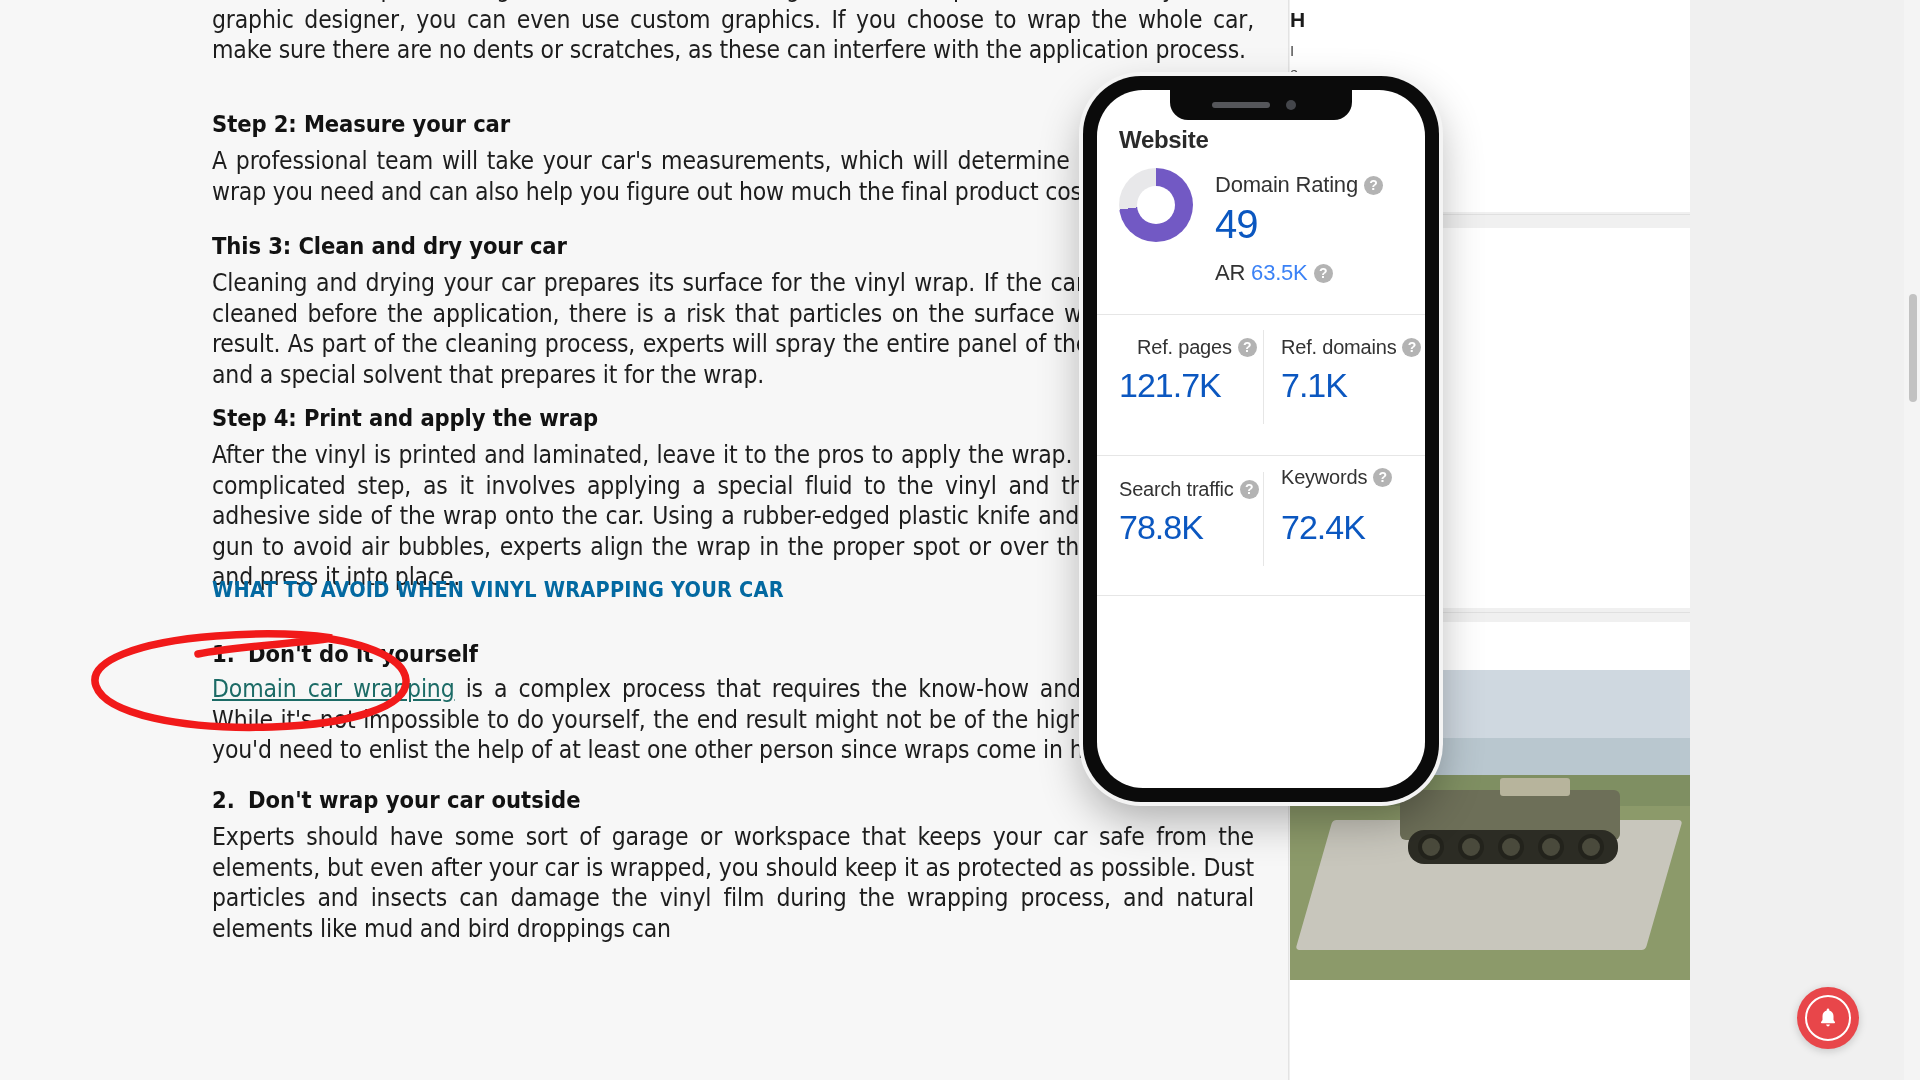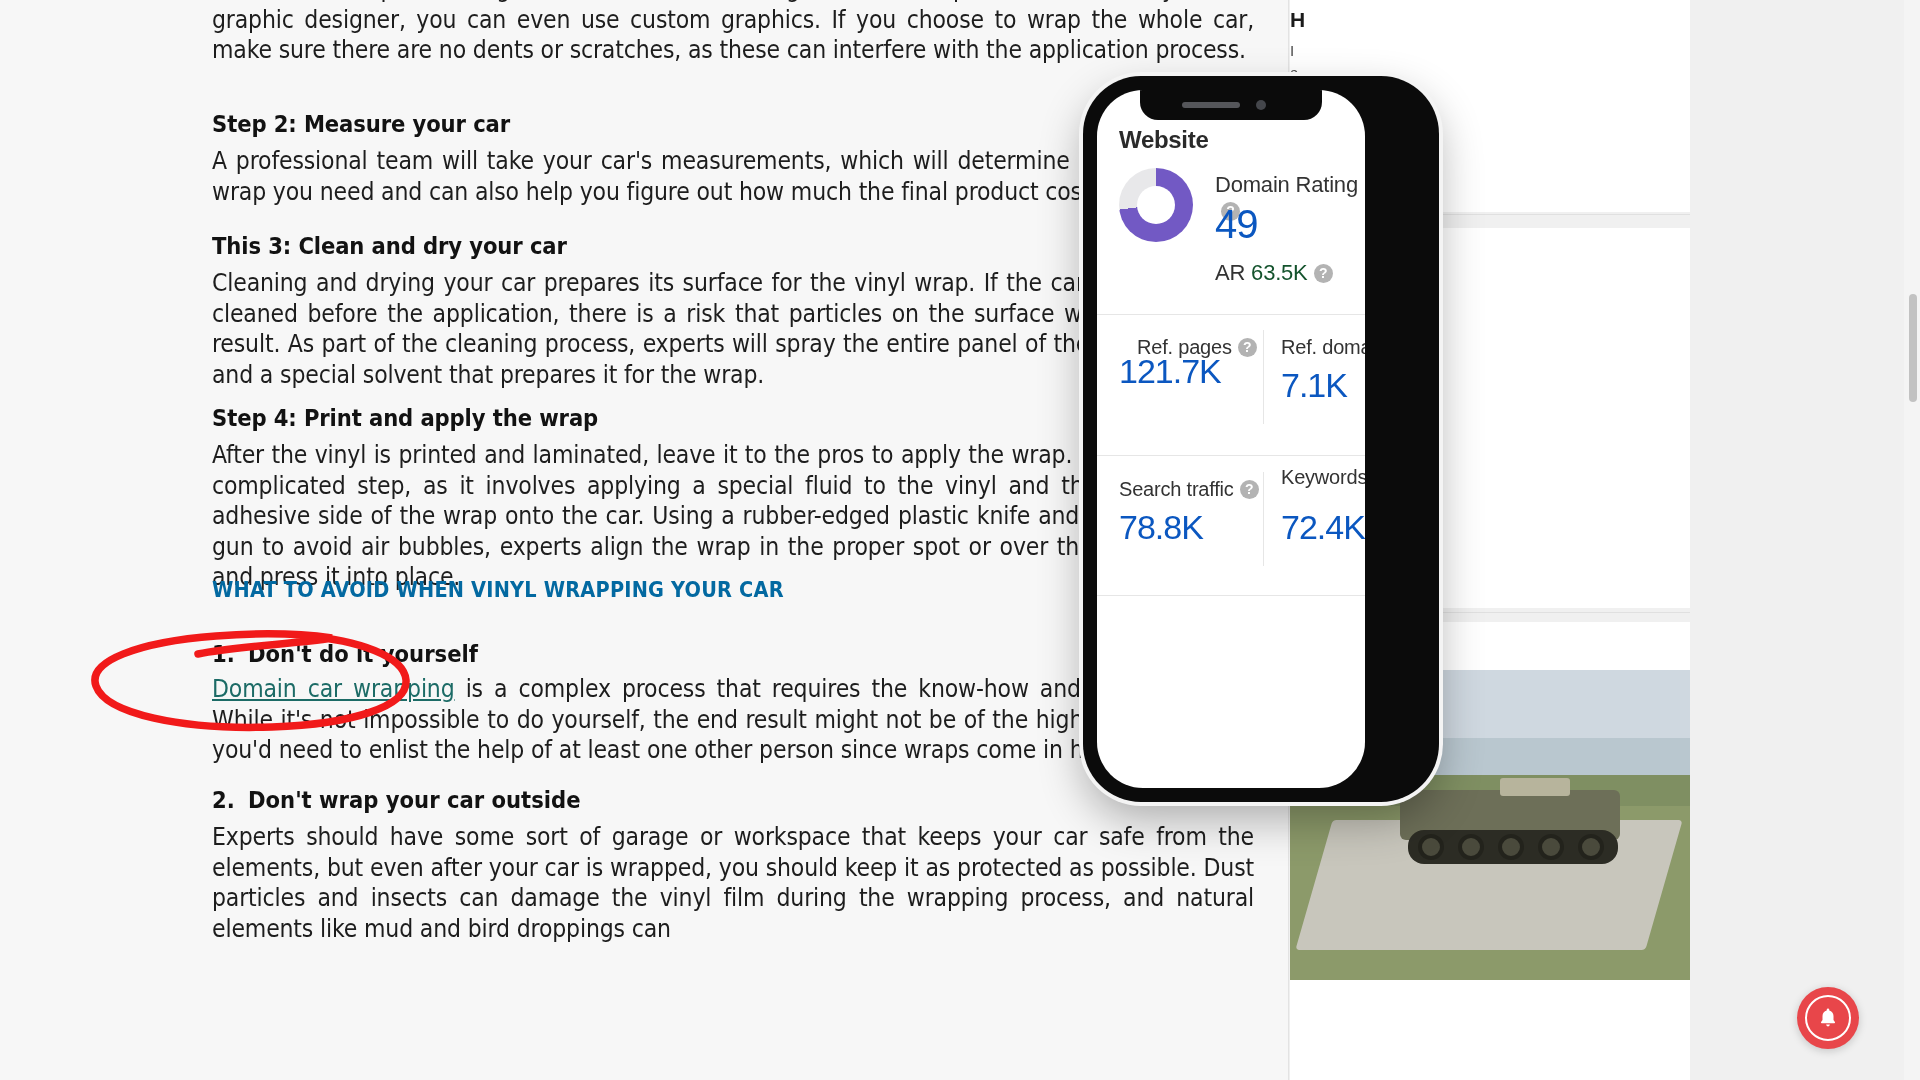--- a/index.html
+++ b/index.html
@@ -139,21 +139,21 @@
     left: 1083px; top: 76px;
     width: 356px; height: 726px;
     background: #0b0b0b;
     border-radius: 58px;
     box-shadow: 0 0 0 4px #f4f4f4, 0 18px 44px rgba(0,0,0,.30);
     z-index: 10;
   }
   .phone-screen {
     position: absolute;
     left: 14px; top: 14px;
-    width: 268px; height: 698px;
+    width: 328px; height: 698px;
     background: #fff;
     border-radius: 46px;
     overflow: hidden;
   }
   .notch {
     position: absolute;
     left: 50%; transform: translateX(-50%);
     top: 0; width: 182px; height: 30px;
     background: #0b0b0b;
     border-radius: 0 0 18px 18px;
@@ -192,21 +192,21 @@
   }
   .dr-value {
     position: absolute; left: 118px; top: 112px;
     font-size: 40px; color: #0b57c0; font-weight: 400; letter-spacing: -1px;
   }
   .ar-row {
     position: absolute; left: 118px; top: 170px;
     font-size: 22px; color: #333; letter-spacing: -0.2px;
     white-space: nowrap;
   }
-  .ar-row b { color: #14532d; font-weight: 400; }
+  .ar-row b { color: #3b82f6; font-weight: 400; }
 
   .qm {
     display: inline-block;
     width: 19px; height: 19px; border-radius: 50%;
     background: #b3b3b3; color: #fff;
     font-size: 14px; font-weight: bold;
     text-align: center; line-height: 19px;
     vertical-align: 2px; margin-left: 6px;
     font-family: "Liberation Sans", sans-serif;
   }
@@ -352,21 +352,21 @@
       <div class="ar-row">
         <span>AR</span>
         <b>63.5K</b><span class="qm">?</span>
       </div>
 
       <div class="hsep" style="top:224px;"></div>
 
       <div class="cell-label" style="left:40px;top:246px;">
         <span>Ref. pages</span><span class="qm">?</span>
       </div>
-      <div class="cell-value" style="left:22px;top:262px;">121.7K</div>
+      <div class="cell-value" style="left:22px;top:276px;">121.7K</div>
 
       <div class="vsep" style="left:166px;top:240px;height:94px;"></div>
 
       <div class="cell-label" style="left:184px;top:246px;">
         <span>Ref. domains</span><span class="qm">?</span>
       </div>
       <div class="cell-value" style="left:184px;top:276px;">7.1K</div>
 
       <div class="hsep" style="top:365px;"></div>
 

